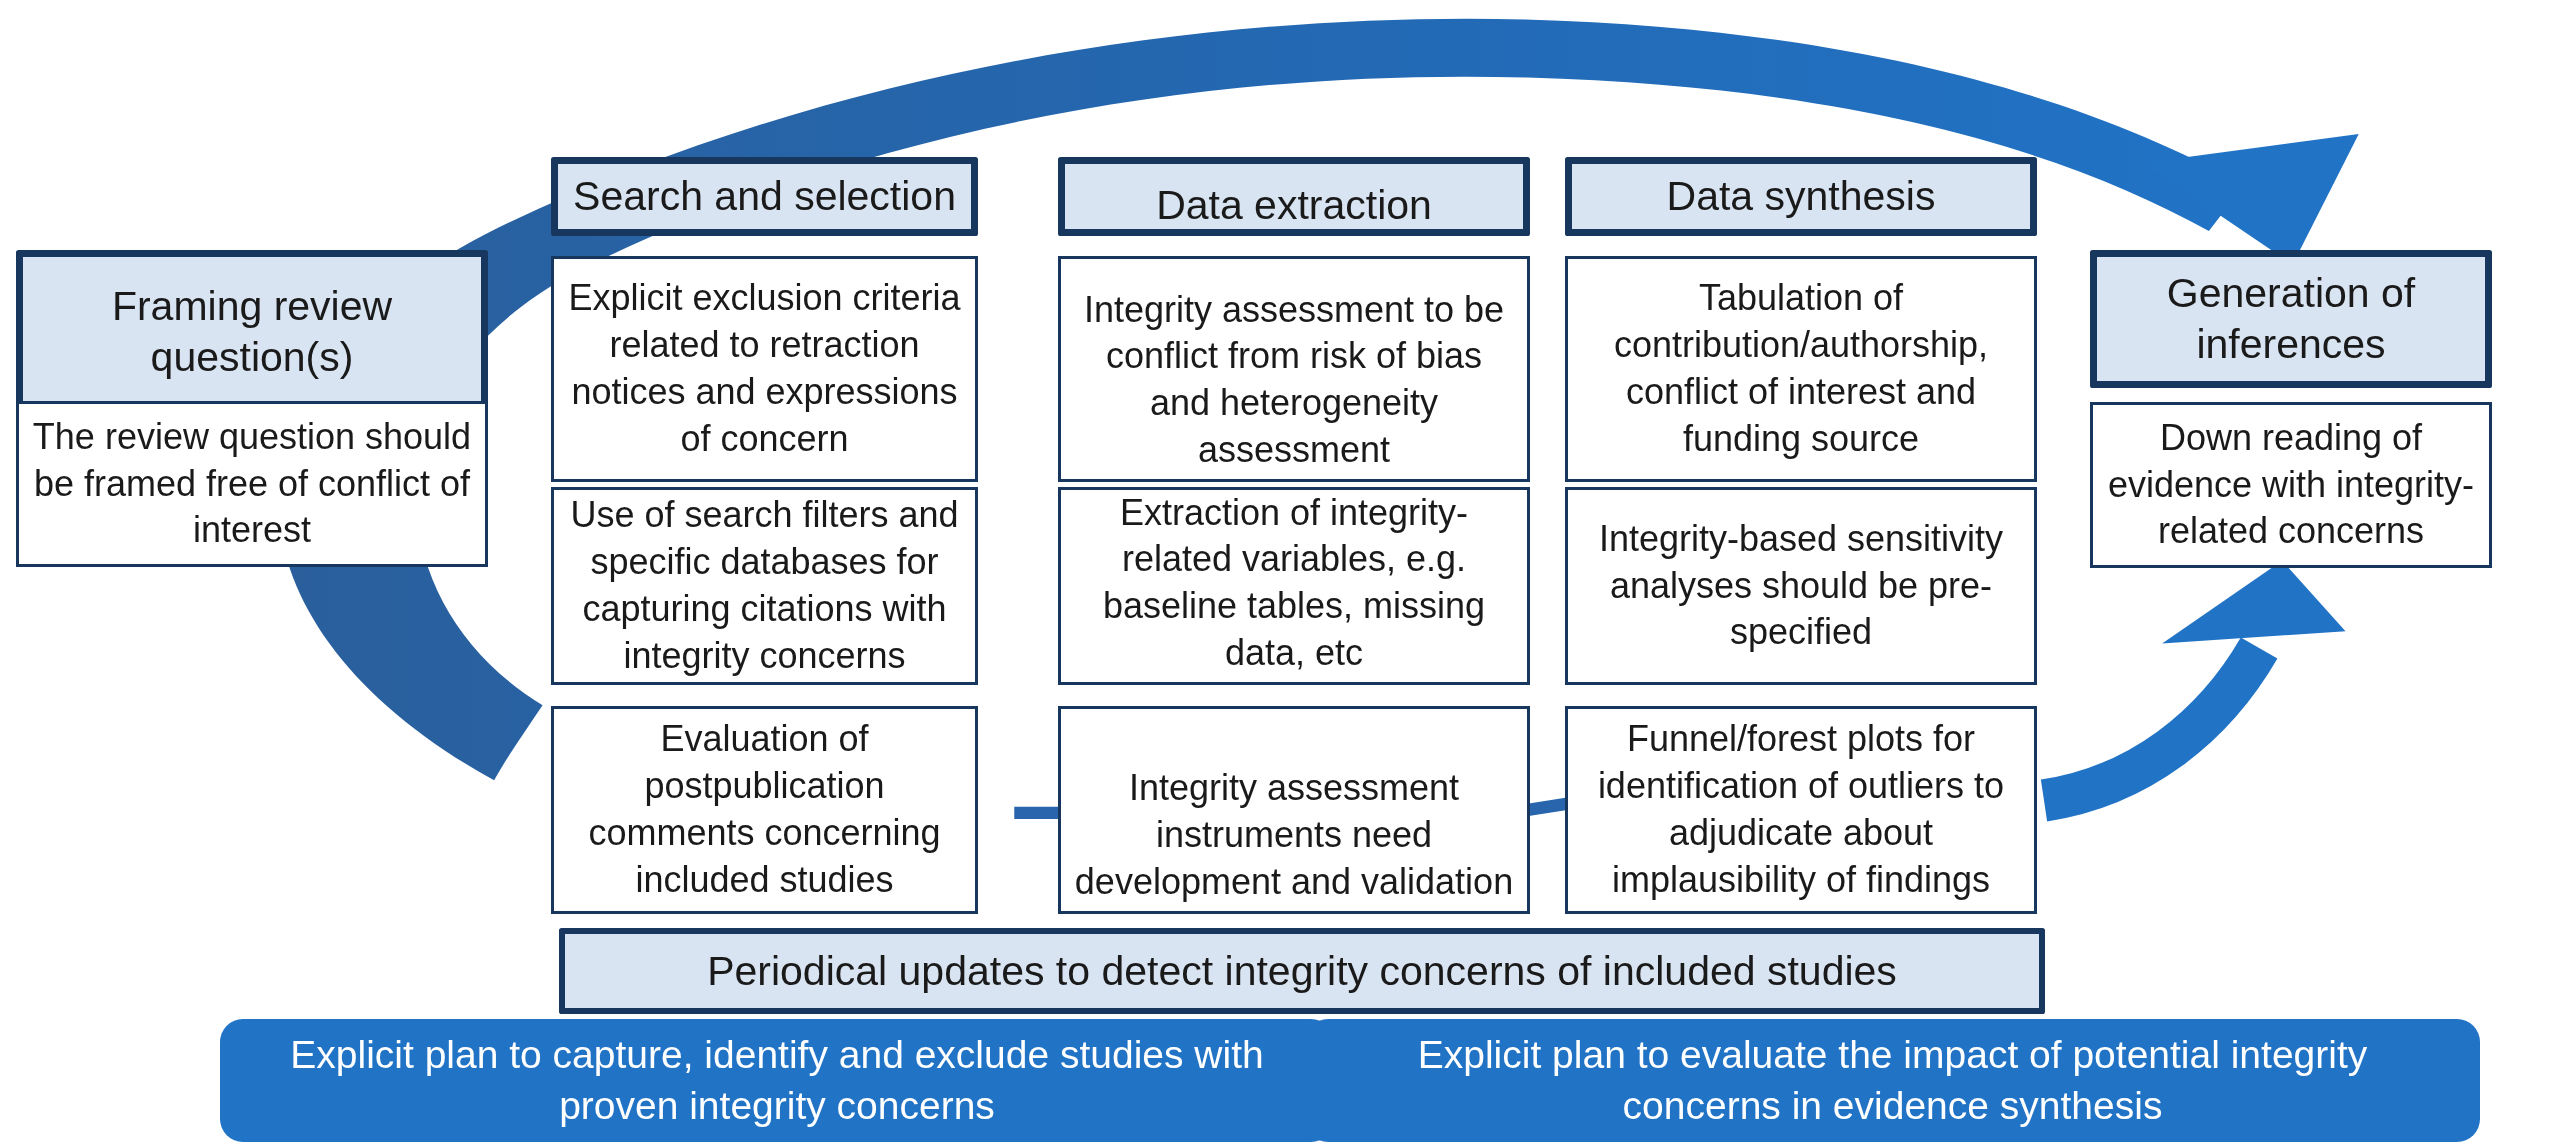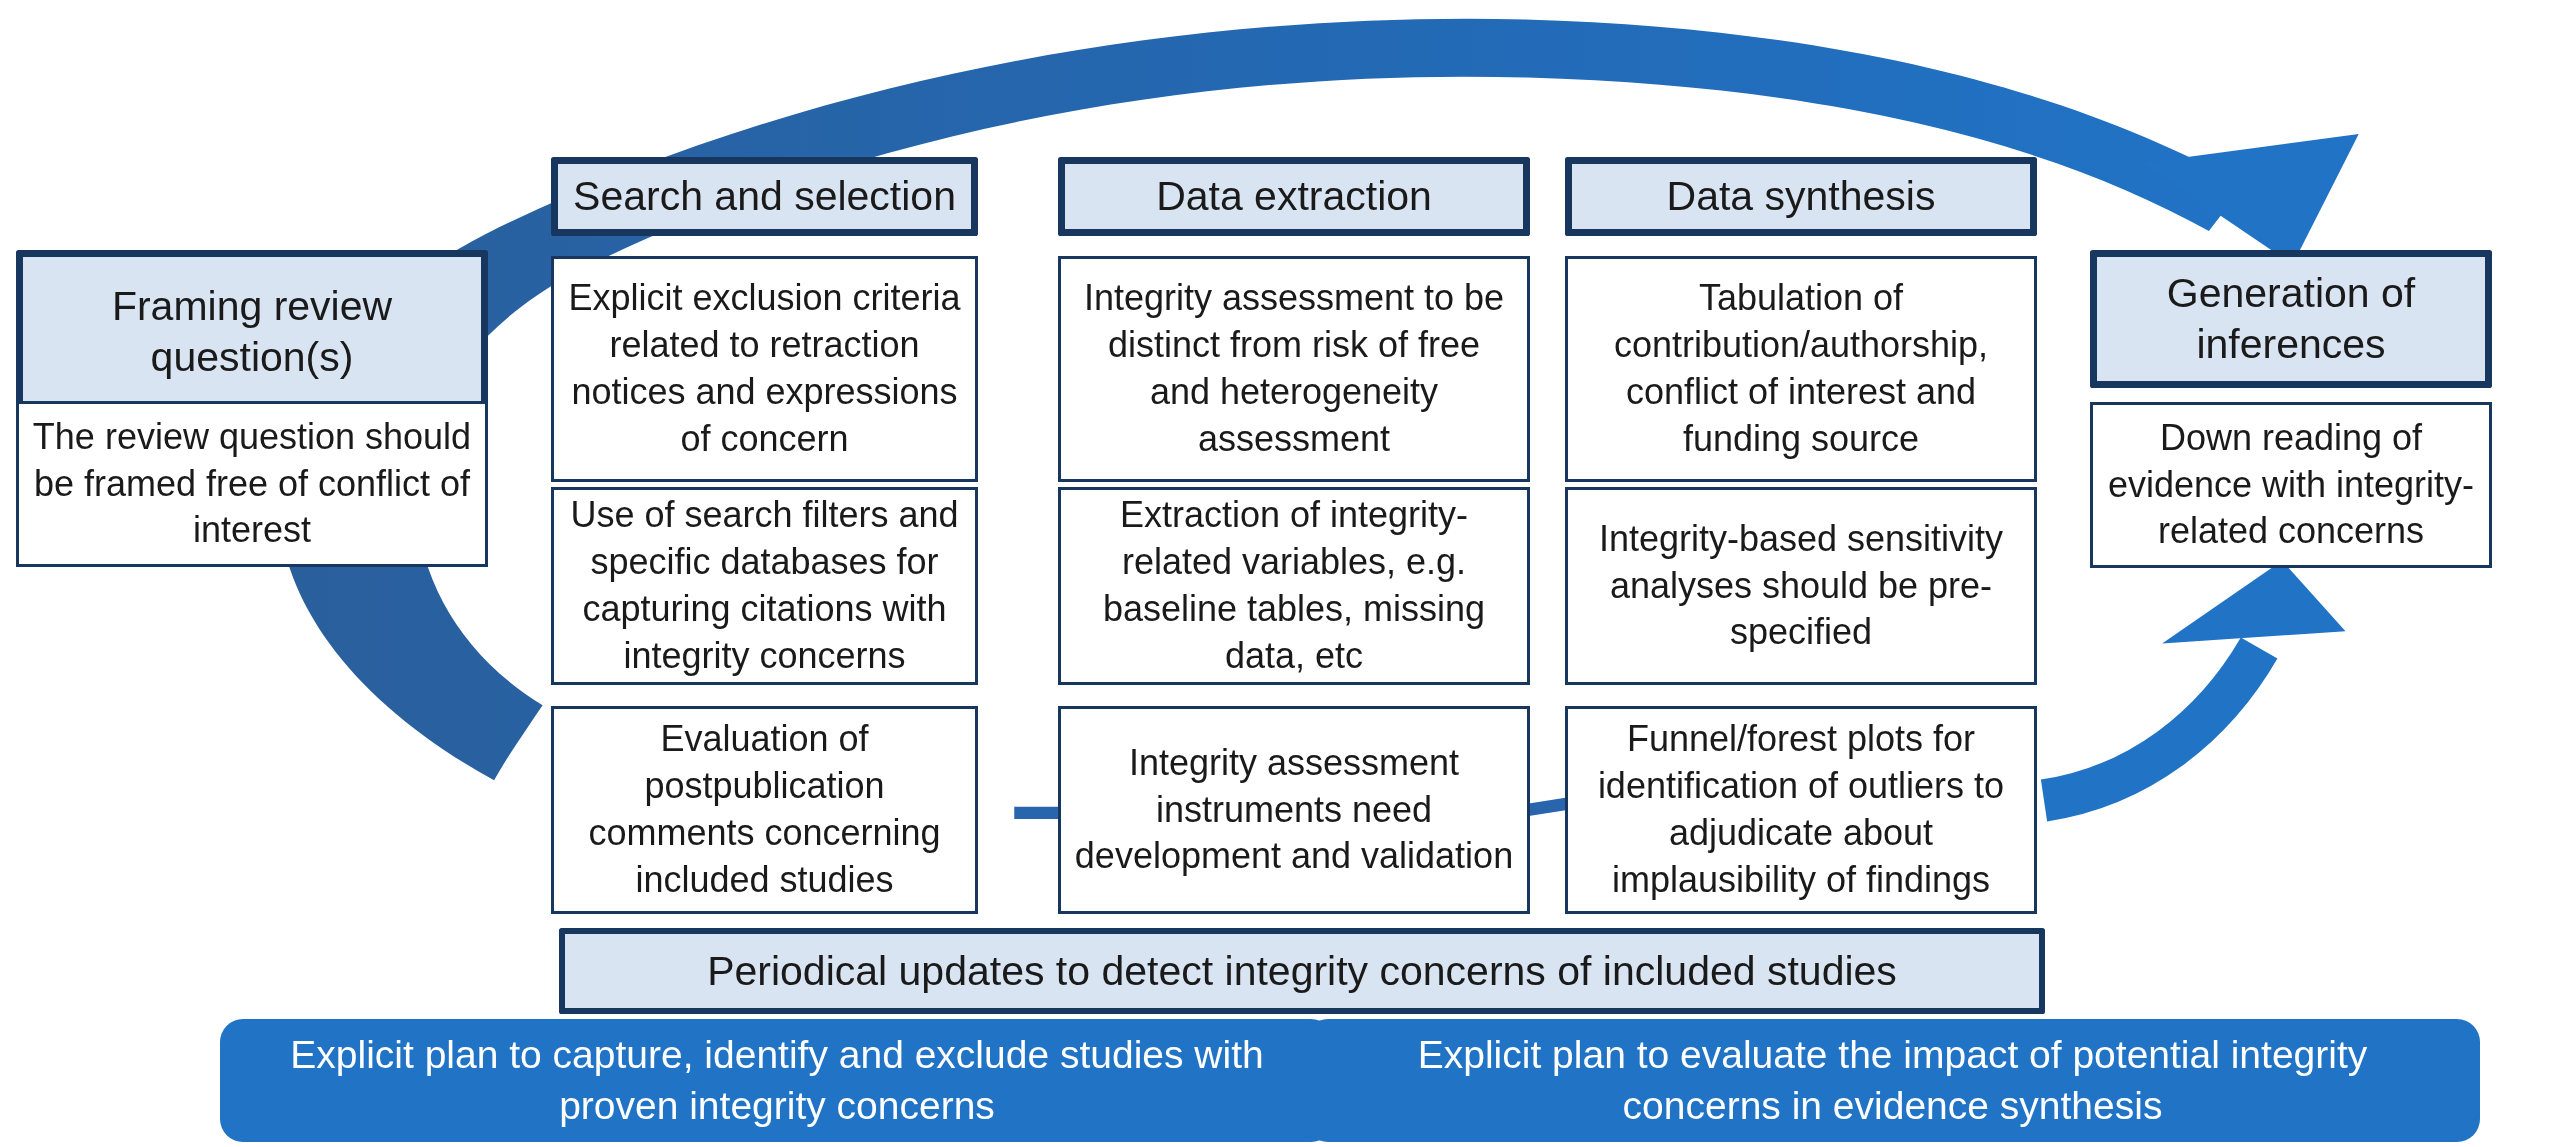--- a/index.html
+++ b/index.html
@@ -50,21 +50,21 @@
   .plan{
     background:#2173c6;
     color:#ffffff;
     font-size:39px;
     line-height:1.3;
     border-radius:23px;
     padding:7px 35px;
   }
   
   .c0{left:551px;width:427px;}
-  .c1{left:1058px;width:472px;}
+  .c1{left:1058px;width:472px;align-items:flex-end;}
   .c2{left:1565px;width:472px;}
   
   .rh{top:157px;height:79px;}
   .r0{top:256px;height:226px;}
   .r1{top:487px;height:198px;}
   .r2{top:706px;height:208px;}
 </style>
 </head>
 <body>
 
@@ -115,21 +115,21 @@
     <span>Use of search filters and specific databases for capturing citations with integrity concerns</span>
   </div>
   <div class="box note c0 r2">
     <span>Evaluation of postpublication comments concerning included studies</span>
   </div>
 
   <div class="box col-hdr c1 rh">
     <span>Data extraction</span>
   </div>
   <div class="box note c1 r0">
-    <span>Integrity assessment to be distinct from risk of free and heterogeneity assessment</span>
+    <span>Integrity assessment to be conflict from risk of bias and heterogeneity assessment</span>
   </div>
   <div class="box note c1 r1">
     <span>Extraction of integrity-related variables, e.g. baseline tables, missing data, etc</span>
   </div>
   <div class="box note c1 r2">
     <span>Integrity assessment instruments need development and validation</span>
   </div>
 
   <div class="box col-hdr c2 rh">
     <span>Data synthesis</span>

